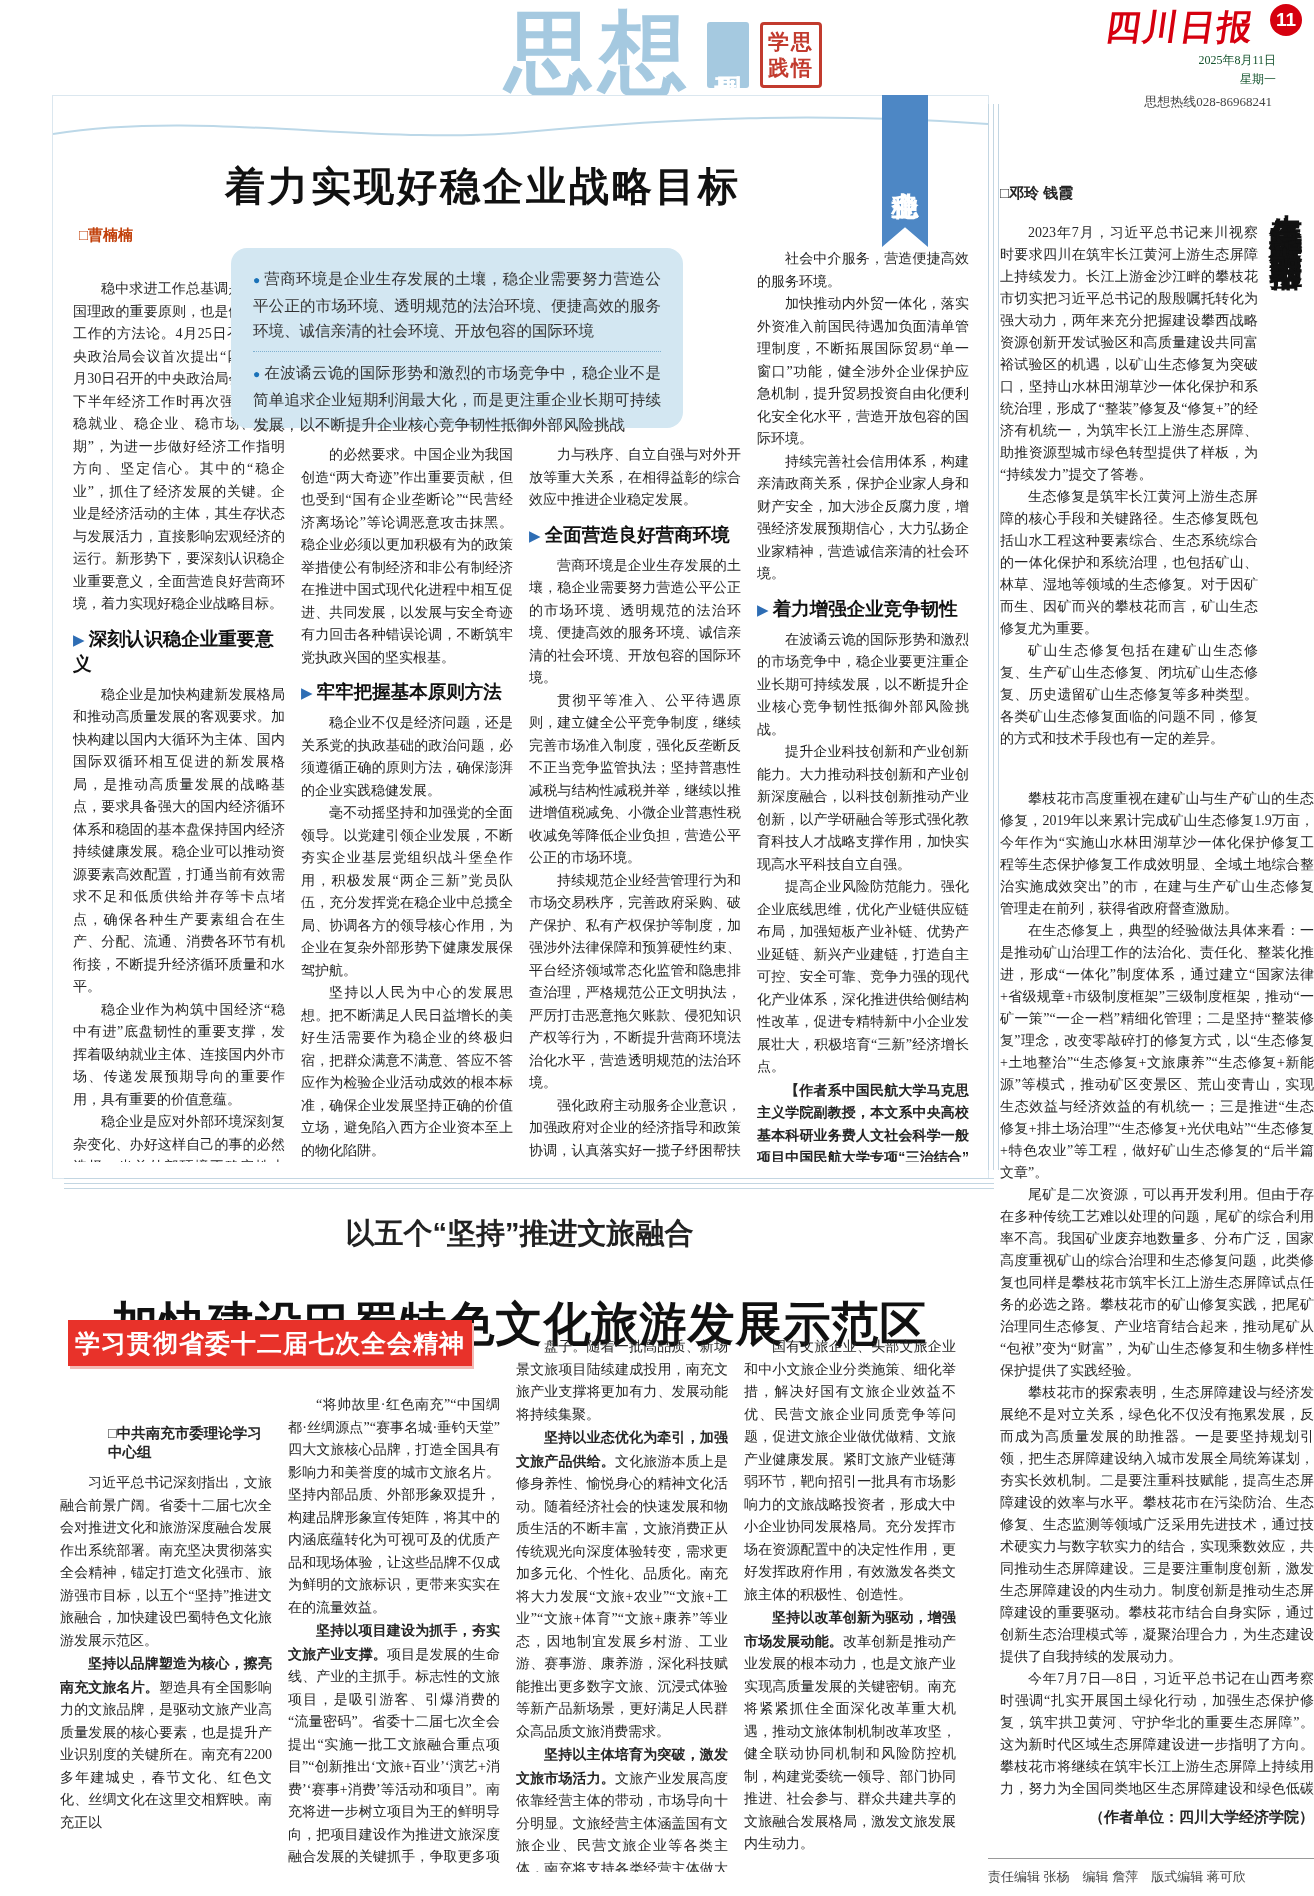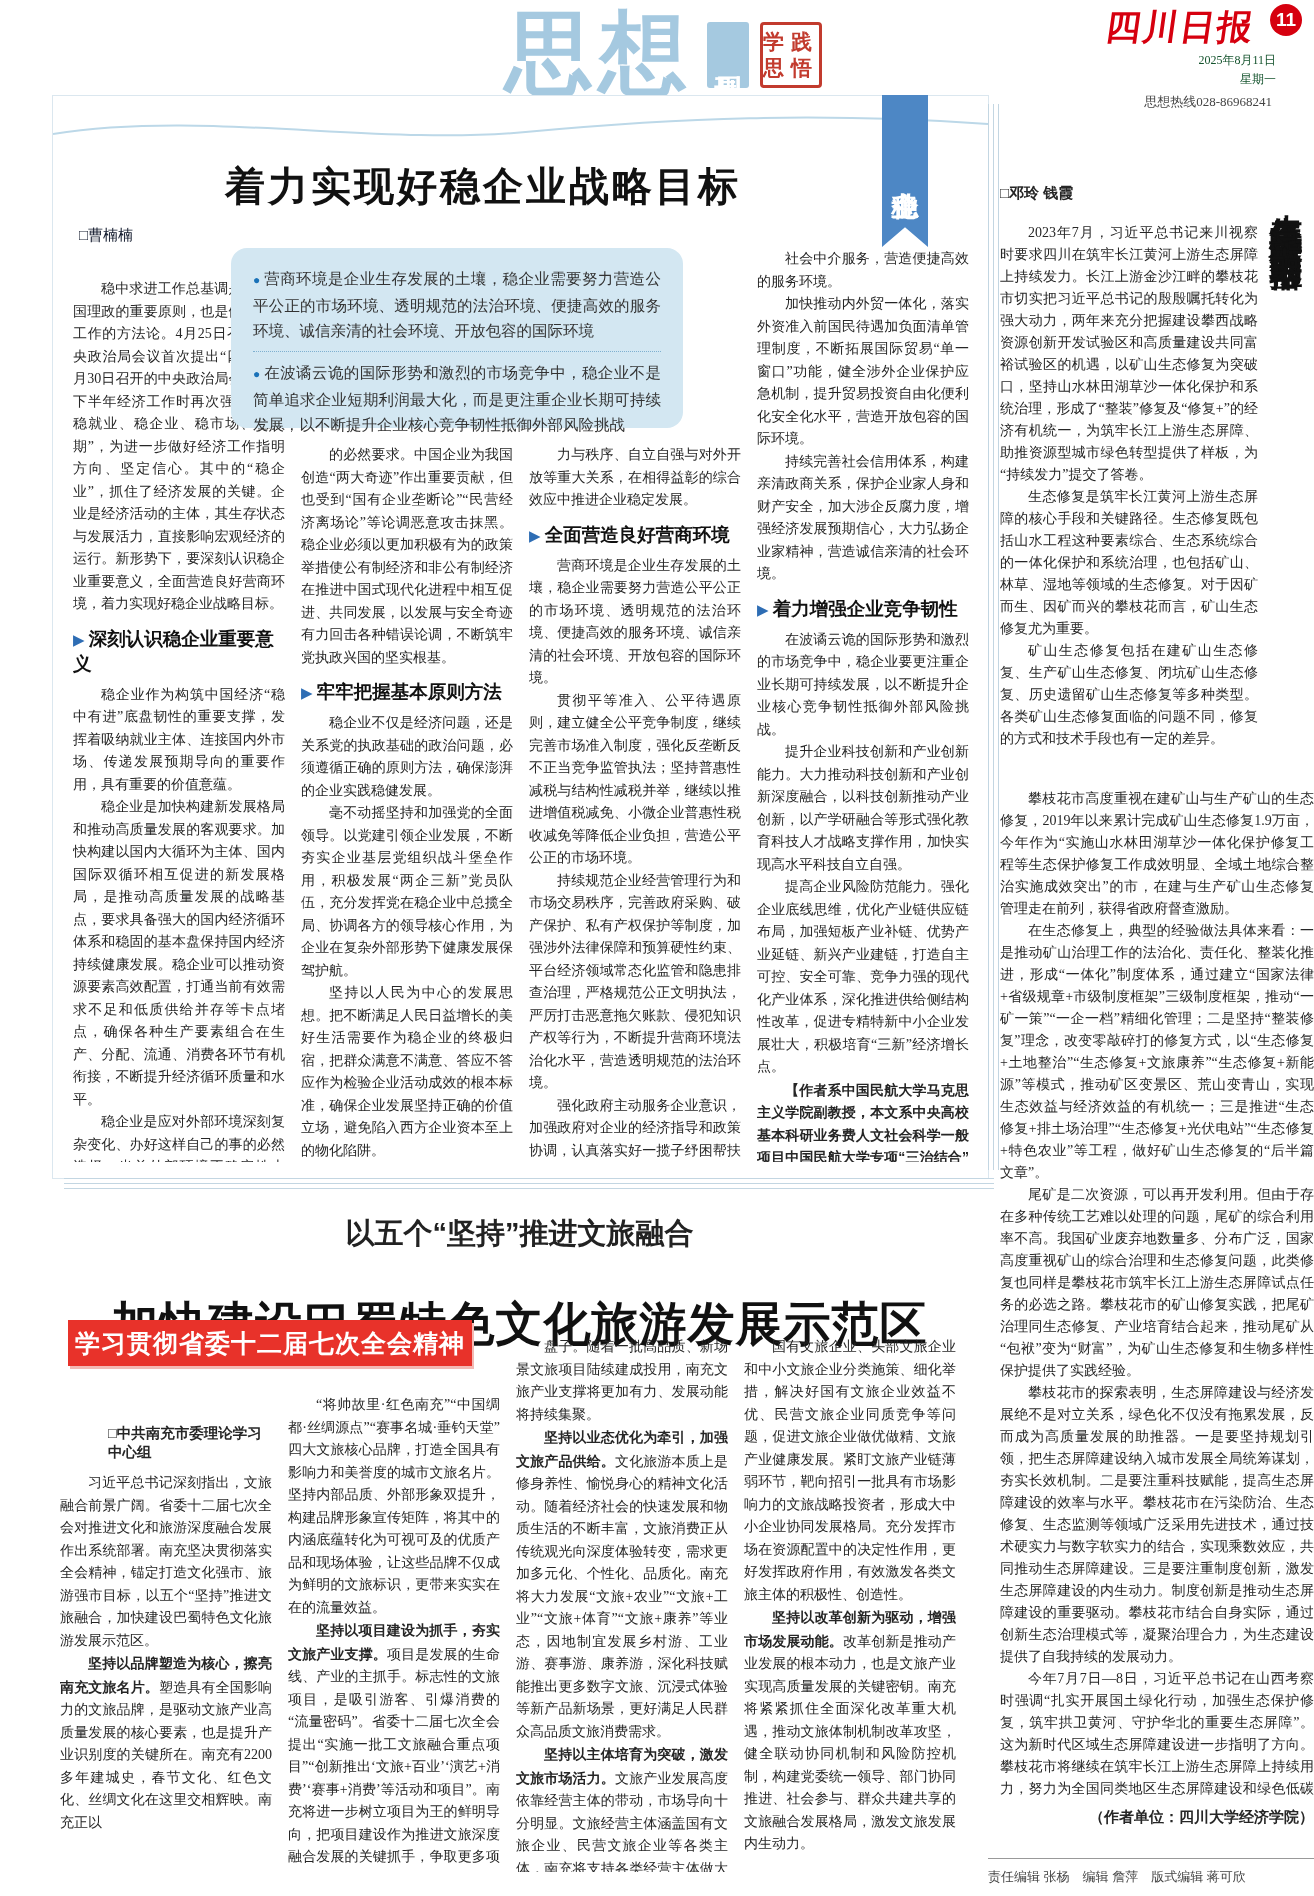--- a/index.html
+++ b/index.html
@@ -7,21 +7,21 @@
         font-family:"Liberation Serif","DejaVu Serif",serif;color:#262626;overflow:hidden;}
   .sans{font-family:"Liberation Sans","DejaVu Sans",sans-serif;}
 
   
   .masthead-title{position:absolute;left:505px;top:-6px;font-size:88px;font-weight:800;
       color:#a5c9e0;letter-spacing:6px;font-family:"Liberation Sans","DejaVu Sans",sans-serif;}
   .weekly-box{position:absolute;left:707px;top:22px;width:42px;height:66px;background:#a5c9e0;
       color:#fff;writing-mode:vertical-rl;text-orientation:upright;font-size:27px;font-weight:700;
       display:flex;align-items:center;justify-content:center;border-radius:3px;}
   .seal{position:absolute;left:760px;top:22px;width:56px;height:60px;border:3px solid #c23b2e;
-      color:#c23b2e;border-radius:4px;display:flex;flex-direction:row;align-items:center;
+      color:#c23b2e;border-radius:4px;display:flex;flex-direction:column;align-items:center;
       justify-content:center;font-weight:700;font-size:21px;line-height:26px;letter-spacing:2px;}
   .brand-zone{position:absolute;right:12px;top:4px;width:250px;text-align:right;}
   .paper-logo{display:inline-block;font-size:35px;font-weight:800;color:#d6000f;
       transform:skewX(-8deg);letter-spacing:2px;}
   .page-circle{display:inline-block;vertical-align:top;margin-left:16px;width:32px;height:32px;
       border-radius:50%;background:#d6000f;color:#fff;font-size:19px;font-weight:700;
       line-height:32px;text-align:center;}
   .date-line{font-size:12px;color:#14532d;line-height:19px;margin-right:26px;}
   .hotline{font-size:13px;color:#444;margin-top:4px;margin-right:30px;}
 
@@ -32,21 +32,21 @@
       background:repeating-linear-gradient(90deg,#c3d6e2 0 1px,#ffffff 1px 5px);}
   .curl-bottom{position:absolute;left:64px;top:1178px;width:930px;height:12px;
       background:repeating-linear-gradient(180deg,#c3d6e2 0 1px,#ffffff 1px 5px);}
   .wave{position:absolute;left:0;top:8px;width:100%;height:46px;}
   .ribbon{position:absolute;right:60px;top:-1px;width:46px;height:152px;background:#4d87c5;
       color:#fff;writing-mode:vertical-rl;text-orientation:upright;font-size:27px;font-weight:700;
       display:flex;align-items:center;justify-content:center;
       clip-path:polygon(0 0,100% 0,100% 100%,50% 87%,0 100%);}
   .headlineA{position:absolute;left:0;top:36px;width:860px;text-align:center;font-size:40px;
       font-weight:800;letter-spacing:3px;color:#111;}
-  .bylineA{position:absolute;left:26px;top:130px;font-size:15px;font-weight:400;color:#0f172a;}
+  .bylineA{position:absolute;left:26px;top:130px;font-size:15px;font-weight:700;color:#c2410c;}
   .hl-box{position:absolute;left:178px;top:152px;width:452px;height:180px;background:#d3e7f2;
       border-radius:16px;padding:10px 22px;box-sizing:border-box;}
   .hl-box p{margin:8px 0;font-size:15.5px;line-height:25px;color:#333;text-align:justify;}
   .hl-box p::before{content:"● ";color:#1a72b8;font-size:12px;}
   .hl-sep{border-top:1px dotted #7fb0d0;margin:6px 0;}
   .colsA{position:absolute;left:20px;top:152px;width:896px;height:914px;display:flex;gap:16px;}
   .colsA .col{width:212px;height:914px;overflow:hidden;}
 
   .col p.para{margin:0;font-size:14px;line-height:22.5px;text-align:justify;text-indent:2em;}
   .col p.note{margin:0;font-size:14px;line-height:22.5px;text-align:justify;text-indent:2em;
@@ -113,22 +113,22 @@
     </svg>
     <div class="ribbon">稳企业</div>
     <h1 class="headlineA sans">着力实现好稳企业战略目标</h1>
     <div class="bylineA sans">□曹楠楠</div>
 
     <div class="colsA">
       <div class="col">
           <div style="height: 30px;"></div>
           <p class="para">稳中求进工作总基调是我国治国理政的重要原则，也是做好经济工作的方法论。4月25日召开的中央政治局会议首次提出“四稳”，7月30日召开的中央政治局会议部署下半年经济工作时再次强调“着力稳就业、稳企业、稳市场、稳预期”，为进一步做好经济工作指明方向、坚定信心。其中的“稳企业”，抓住了经济发展的关键。企业是经济活动的主体，其生存状态与发展活力，直接影响宏观经济的运行。新形势下，要深刻认识稳企业重要意义，全面营造良好营商环境，着力实现好稳企业战略目标。</p>
           <h3 class="subhead">深刻认识稳企业重要意义</h3>
+          <p class="para">稳企业是加快构建新发展格局和推动高质量发展的客观要求。加快构建以国内大循环为主体、国内国际双循环相互促进的新发展格局，是推动高质量发展的战略基点，要求具备强大的国内经济循环体系和稳固的基本盘保持国内经济持续健康发展。稳企业可以推动资源要素高效配置，打通当前有效需求不足和低质供给并存等卡点堵点，确保各种生产要素组合在生产、分配、流通、消费各环节有机衔接，不断提升经济循环质量和水平。</p>
           <p class="para">稳企业作为构筑中国经济“稳中有进”底盘韧性的重要支撑，发挥着吸纳就业主体、连接国内外市场、传递发展预期导向的重要作用，具有重要的价值意蕴。</p>
-          <p class="para">稳企业是加快构建新发展格局和推动高质量发展的客观要求。加快构建以国内大循环为主体、国内国际双循环相互促进的新发展格局，是推动高质量发展的战略基点，要求具备强大的国内经济循环体系和稳固的基本盘保持国内经济持续健康发展。稳企业可以推动资源要素高效配置，打通当前有效需求不足和低质供给并存等卡点堵点，确保各种生产要素组合在生产、分配、流通、消费各环节有机衔接，不断提升经济循环质量和水平。</p>
           <p class="para">稳企业是应对外部环境深刻复杂变化、办好这样自己的事的必然选择。当前外部环境不确定性上升，部分企业受周期性因素影响经营承压，必须用好稳企业政策工具箱，增强企业经济韧性，以企业长期成长性对冲外部冲击，不断筑牢党执政兴国坚实根基。</p>
         </div>
       <div class="col">
           <div style="height: 196px;"></div>
           <p class="para">的必然要求。中国企业为我国创造“两大奇迹”作出重要贡献，但也受到“国有企业垄断论”“民营经济离场论”等论调恶意攻击抹黑。稳企业必须以更加积极有为的政策举措使公有制经济和非公有制经济在推进中国式现代化进程中相互促进、共同发展，以发展与安全奇迹有力回击各种错误论调，不断筑牢党执政兴国的坚实根基。</p>
           <h3 class="subhead">牢牢把握基本原则方法</h3>
           <p class="para">稳企业不仅是经济问题，还是关系党的执政基础的政治问题，必须遵循正确的原则方法，确保澎湃的企业实践稳健发展。</p>
           <p class="para">毫不动摇坚持和加强党的全面领导。以党建引领企业发展，不断夯实企业基层党组织战斗堡垒作用，积极发展“两企三新”党员队伍，充分发挥党在稳企业中总揽全局、协调各方的领导核心作用，为企业在复杂外部形势下健康发展保驾护航。</p>
           <p class="para">坚持以人民为中心的发展思想。把不断满足人民日益增长的美好生活需要作为稳企业的终极归宿，把群众满意不满意、答应不答应作为检验企业活动成效的根本标准，确保企业发展坚持正确的价值立场，避免陷入西方企业资本至上的物化陷阱。</p>
         </div>

